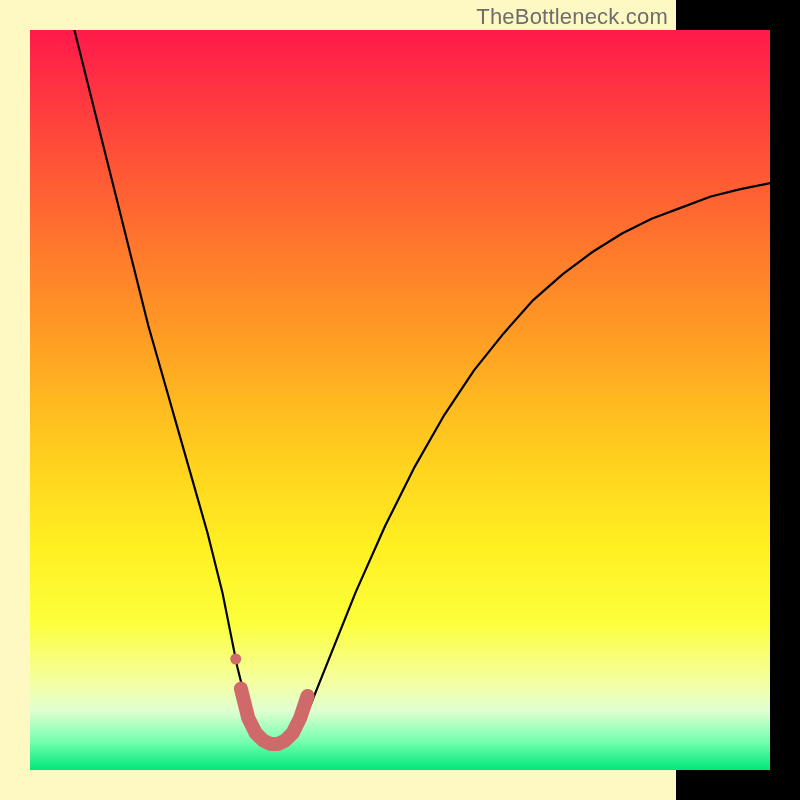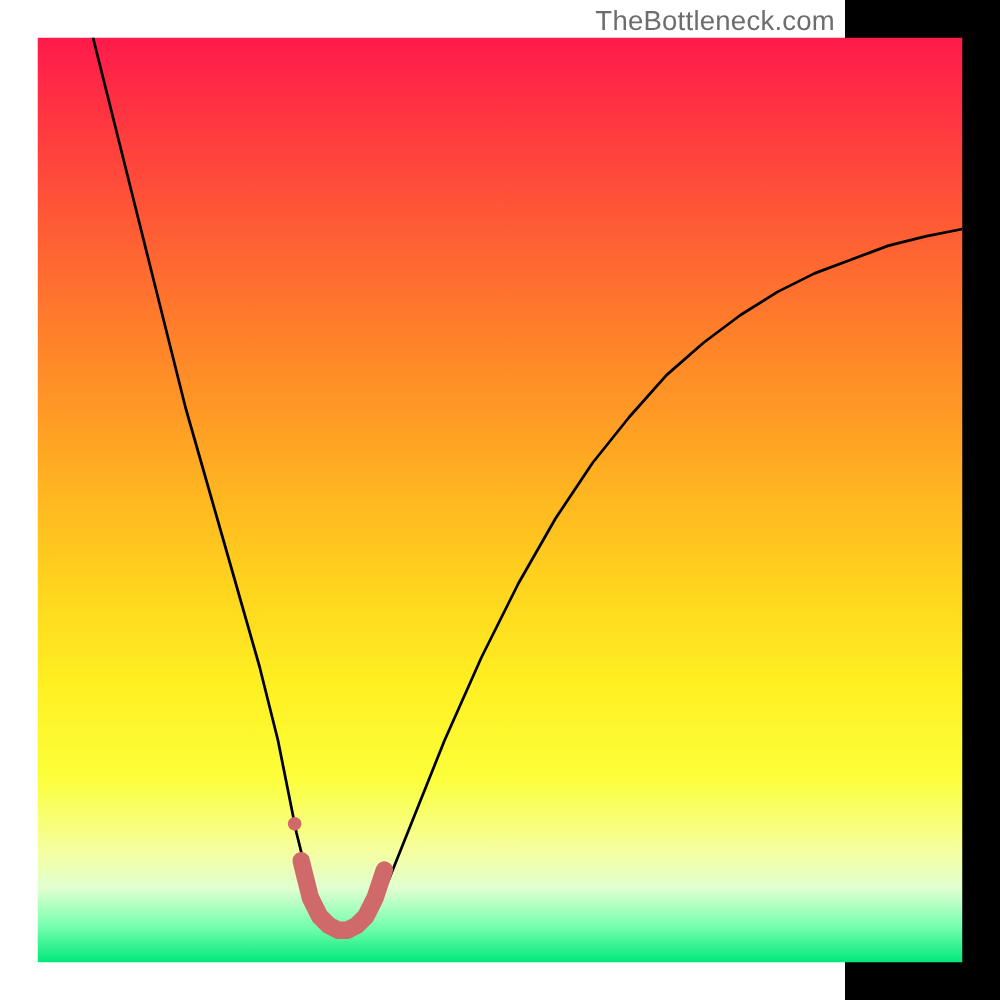--- a/index.html
+++ b/index.html
@@ -8,21 +8,21 @@
     width: 800px;
     height: 800px;
     background: #000;
     font-family: Arial, Helvetica, sans-serif;
     overflow: hidden;
   }
   .frame {
     position: absolute;
     left: 0; top: 0;
     width: 676px; height: 800px;
-    background: #ffffff;
+    background: #fef9c3;
   }
   .plot {
     position: absolute;
     left: 30px;
     top: 30px;
     width: 740px;
     height: 740px;
     overflow: hidden;
   }
   .gradient {

